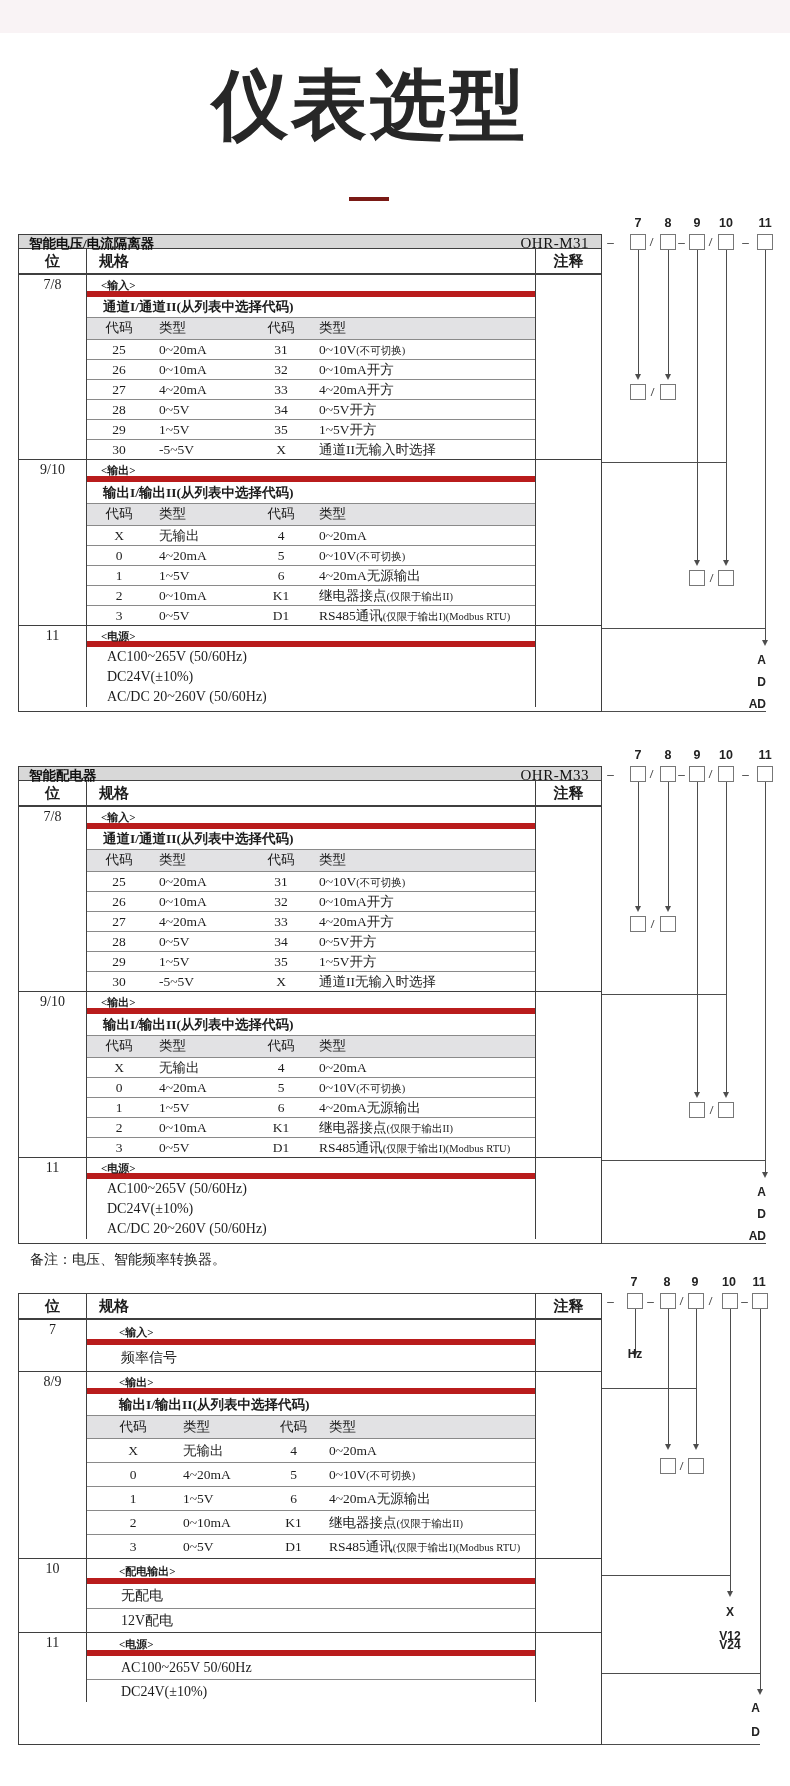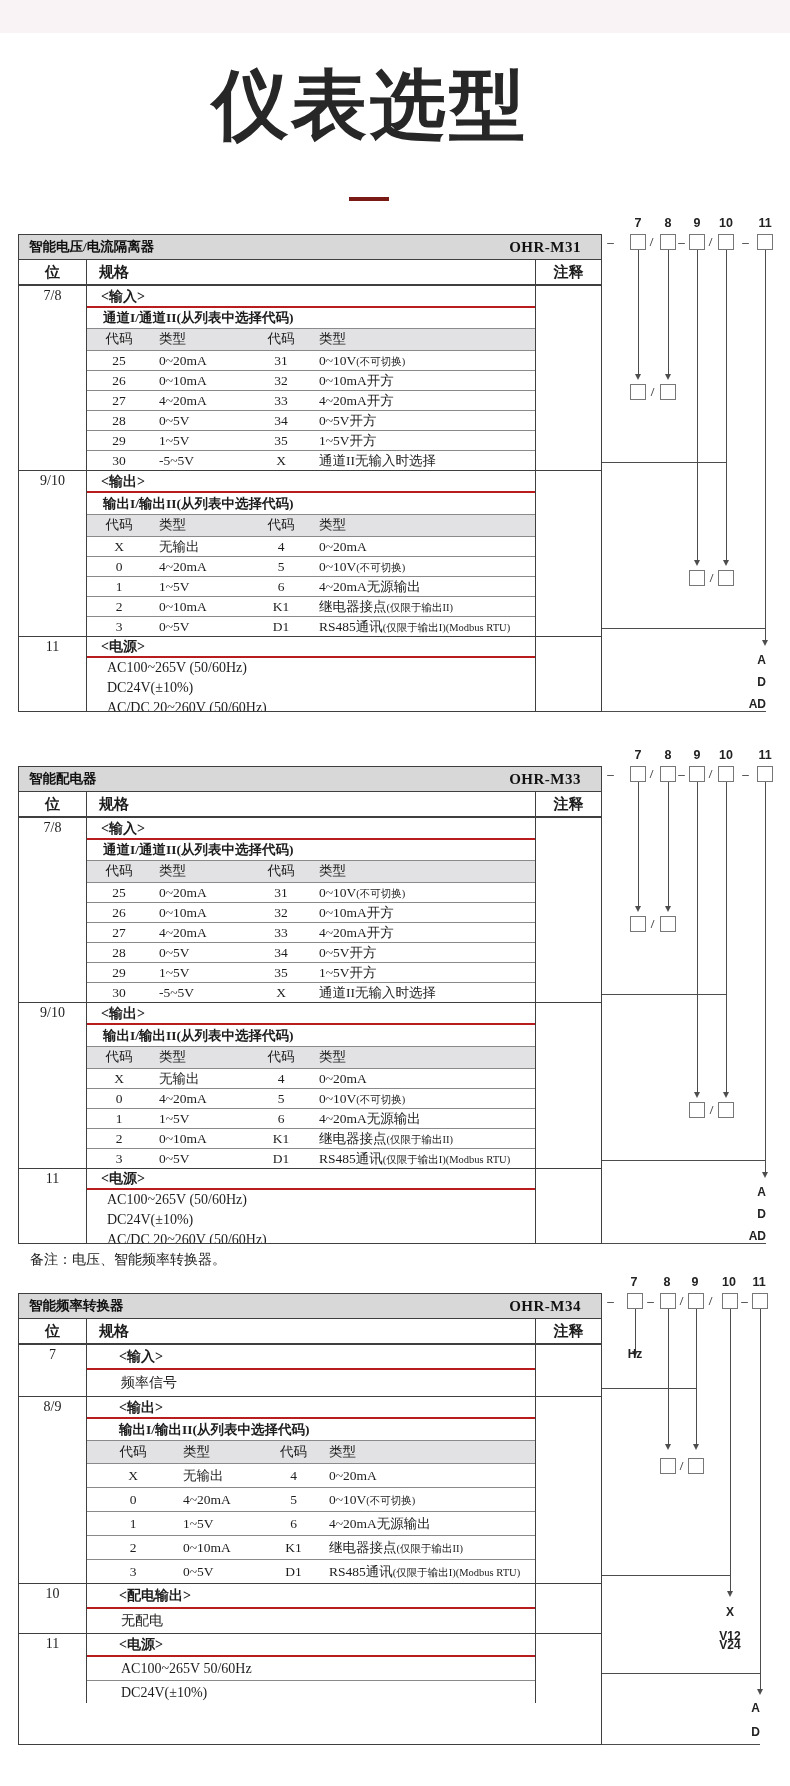--- a/index.html
+++ b/index.html
@@ -8,33 +8,33 @@
   *{box-sizing:border-box}
   .topband{position:absolute;left:0;top:0;width:790px;height:33px;background:#f9f3f5}
   .pagetitle{position:absolute;left:0;top:55px;width:740px;text-align:center;
              font-family:"DejaVu Sans","Liberation Sans",sans-serif;font-weight:900;
              font-size:76px;letter-spacing:3px;color:#272727}
   .redline{position:absolute;left:349px;top:197px;width:40px;height:4px;background:#7a1a15}
   .note{position:absolute;left:30px;top:1251px;font-size:14px;color:#222}
 
   .tblwrap{position:absolute;left:0;width:790px}
   .grid{position:absolute;left:18px;width:584px;border:1px solid #3f3f3f;background:#fff;overflow:hidden}
-  .band{height:25px;background:#d8d8d8;display:flex;justify-content:space-between;align-items:center;
-        padding:0 20px 0 10px;border-bottom:1px solid #3f3f3f}
+  .band{height:14px;background:#d8d8d8;display:flex;justify-content:space-between;align-items:flex-start;
+        padding:0 12px 0 10px;border-bottom:1px solid #3f3f3f}
   .band-title{font-weight:bold;font-size:13.5px;color:#111}
-  .band-model{font-weight:bold;font-size:15px;color:#111;letter-spacing:.5px}
+  .band-model{font-weight:normal;font-size:15px;color:#111;letter-spacing:.5px}
   .hrow{display:flex;height:25px;border-bottom:1px solid #3f3f3f;font-weight:bold;font-size:15px;align-items:center}
   .cell-pos{width:68px;height:100%;border-right:1px solid #3f3f3f;text-align:center;line-height:24px}
   .cell-spec{flex:1;padding-left:12px}
   .cell-note{width:66px;height:100%;border-left:1px solid #3f3f3f;text-align:center;line-height:24px}
   .sec{display:flex;border-top:1px solid #3f3f3f}
   .sec-pos{width:68px;border-right:1px solid #3f3f3f;text-align:center;font-size:14px;padding-top:2px}
   .sec-body{flex:1;display:flex;flex-direction:column;min-width:0}
   .sec-note{width:66px;border-left:1px solid #3f3f3f}
-  .h-line{height:22px;line-height:21px;padding-left:14px;font-weight:bold;font-size:14px;border-bottom:2px solid #b91c1c}
+  .h-line{height:22px;line-height:21px;padding-left:14px;font-weight:bold;font-size:11px;border-bottom:6px solid #b91c1c}
   .sub-line{height:21px;line-height:20px;padding-left:16px;font-weight:bold;font-size:13.5px;border-bottom:1px solid #8a8a8a}
   .code-hdr{height:21px;line-height:20px;display:flex;background:#e2e2e4;font-weight:normal;font-size:13.5px}
   .drow{height:20px;line-height:19px;display:flex;font-size:13.5px;border-top:1px solid #8a8a8a}
   .opt{height:20px;line-height:20px;padding-left:20px;font-size:14px}
   .c1{width:64px;text-align:center}
   .t1{width:100px;padding-left:8px}
   .c2{width:60px;text-align:center}
   .t2{flex:1;padding-left:8px;white-space:nowrap}
   .sm{font-size:10.5px}
   .bordered .opt:not(:first-child){border-top:1px solid #8a8a8a}
@@ -447,24 +447,20 @@
     <div class="dbox" style="left:688px;top:183px"></div>
 
     <span class="dtag" style="left:706px;top:329px;width:48px;text-align:center">X</span>
     <span class="dtag" style="left:706px;top:353px;width:48px;text-align:center">V12</span>
     <span class="dtag" style="left:706px;top:362px;width:48px;text-align:center">V24</span>
     <span class="dtag" style="left:736px;top:425px;width:24px;text-align:right">A</span>
     <span class="dtag" style="left:736px;top:449px;width:24px;text-align:right">D</span>
   </div>
 
   <div class="grid t3" style="top:18px;height:452px">
-    <div class="band">
-      <span class="band-title">智能频率转换器</span>
-      <span class="band-model">OHR-M34</span>
-    </div>
     <div class="hrow">
       <div class="cell-pos">位</div>
       <div class="cell-spec">规格</div>
       <div class="cell-note">注释</div>
     </div>
     <div class="sec">
       <div class="sec-pos">7</div>
       <div class="sec-body">
         <div class="h-line" style="height:25px;line-height:24px">&lt;输入&gt;</div>
         <div>
@@ -521,20 +517,21 @@
       </div>
       <div class="sec-note"></div>
     </div>
     <div class="sec">
       <div class="sec-pos">10</div>
       <div class="sec-body">
         <div class="h-line" style="height:25px;line-height:24px">&lt;配电输出&gt;</div>
         <div class="bordered">
 
         <div class="opt" style="height:24px;line-height:24px">无配电</div>
+            <div class="opt" style="height:24px;line-height:24px">12V配电</div>
           </div>
       </div>
       <div class="sec-note"></div>
     </div>
     <div class="sec">
       <div class="sec-pos">11</div>
       <div class="sec-body">
         <div class="h-line" style="height:23px;line-height:22px">&lt;电源&gt;</div>
         <div class="bordered">
 

